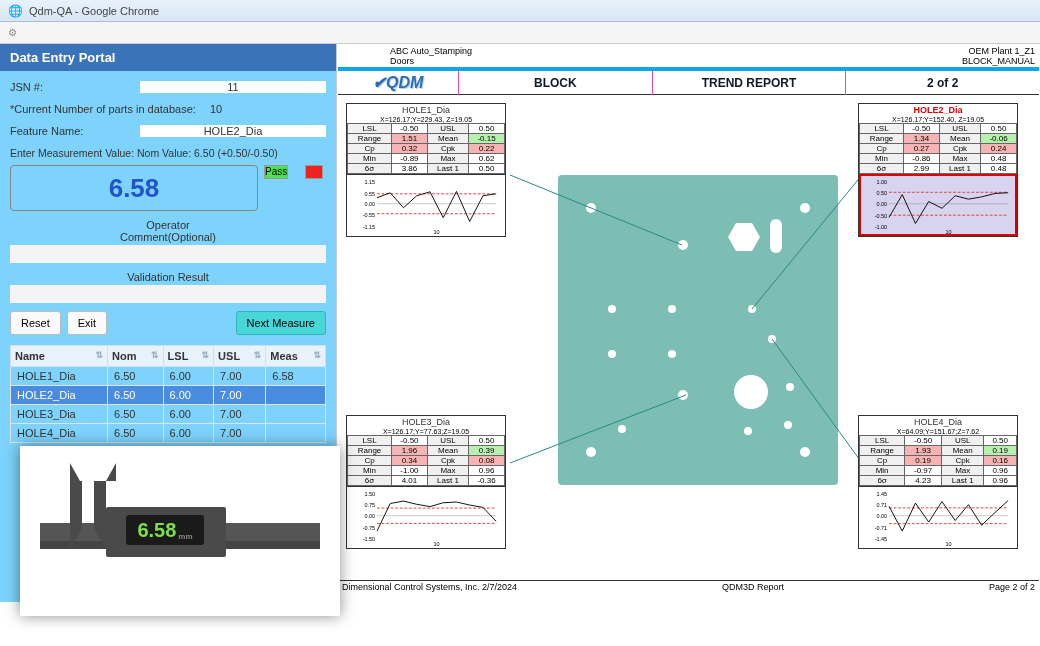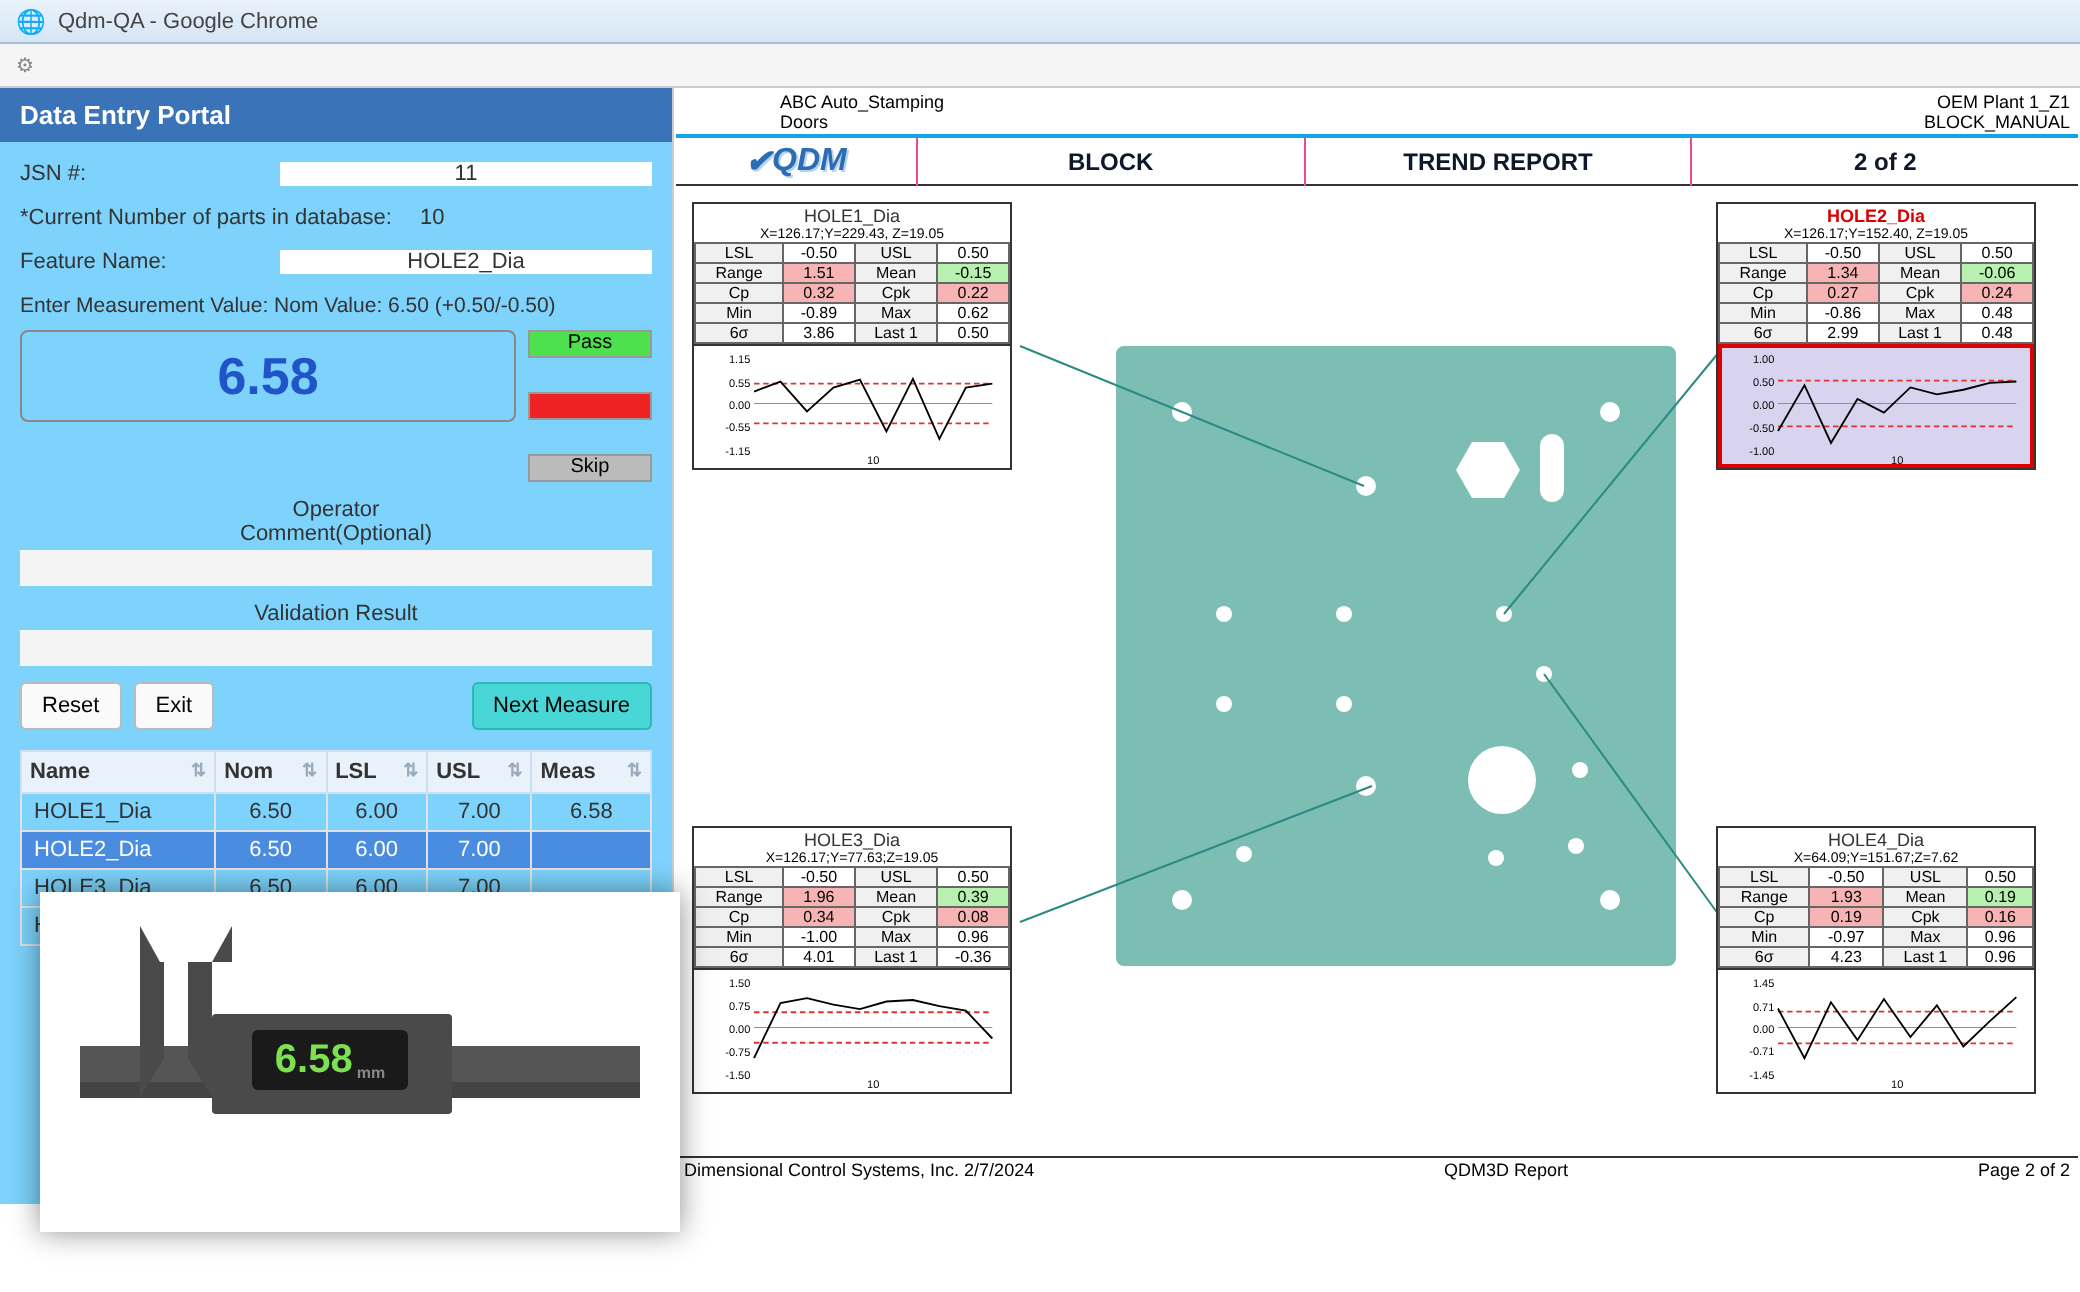--- a/index.html
+++ b/index.html
@@ -16,44 +16,44 @@
   .sidebar { width: 336px; background: #7dd3fc; padding: 0; border-right: 0; }
   .portal-header { background: #3a73b7; color: #fff; padding: 6px 10px; font-weight: bold; font-size: 13px; }
   .form-area { padding: 10px 10px 0 10px; font-size: 11px; color: #333; }
   .form-row { display: flex; align-items: center; margin-bottom: 10px; }
   .form-row label { flex: 0 0 130px; }
   .form-row .val { flex: 1; text-align: center; background: #fff; }
   .hint { font-size: 10.5px; margin: 4px 0 6px 0; }
 
   .measure-row { display: flex; gap: 6px; margin-bottom: 8px; }
   .measure-box { flex: 1; border: 1px solid #888; border-radius: 4px; height: 46px; display: flex; align-items: center; justify-content: center; font-size: 26px; font-weight: bold; color: #2154c9; }
-  .btn-col { width: 62px; display: flex; flex-direction: column; gap: 17px; }
+  .btn-col { width: 62px; display: flex; flex-direction: row; gap: 17px; }
   .btn-col button { border: 1px solid #999; font-size: 10px; height: 14px; line-height: 12px; cursor: pointer; }
   .btn-pass { background: #4fe04f; }
   .btn-fail { background: #e22; color: #e22; }
   .btn-skip { background: #bbb; }
 
   .label-block { font-size: 11px; margin-bottom: 2px; text-align: center; }
   .field-box { background: #f4f4f4; height: 18px; margin-bottom: 8px; }
 
   .action-row { display: flex; gap: 6px; margin: 6px 0 10px 0; }
   .action-row button { border: 1px solid #bbb; background: #fafafa; border-radius: 3px; padding: 5px 10px; font-size: 11px; cursor: pointer; }
   .btn-next { background: #49d6d6 !important; border-color: #2db7b7 !important; margin-left: auto; }
 
   
   table.grid { width: 100%; border-collapse: collapse; font-size: 11px; }
   table.grid th { background: #e9f2fb; border: 1px solid #cfdff0; padding: 4px; text-align: left; }
   table.grid th .sort { float: right; color: #9ab; font-size: 9px; }
-  table.grid td { border: 1px solid #e2e2e2; padding: 3px 6px; text-align: center; }
+  table.grid td { border: 1px solid #e2e2e2; padding: 3px 6px; text-align: left; }
   table.grid td:first-child { text-align: left; }
   tr.selected td { background: #4a8de0; color: #fff; }
 
   
   .report { flex: 1; background: #fff; border-left: 1px solid #ccc; position: relative; padding: 1px; }
-  .report-hdr { display: flex; font-size: 9px; border-bottom: 2px solid #0ea5e9; padding-left: 48px; }
+  .report-hdr { display: flex; font-size: 9px; border-bottom: 4px solid #0ea5e9; padding-left: 48px; }
   .report-hdr .left { flex: 1; padding: 1px 4px; }
   .report-hdr .right { text-align: right; padding: 1px 4px; }
   .report-tabs { display: flex; align-items: center; border-bottom: 1px solid #333; height: 24px; }
   .qdm-logo { width: 120px; display:flex; align-items:center; justify-content:center; font-style: italic; font-weight: bold; color:#2a6db5; font-size:16px; text-shadow: 1px 1px 0 #b9d3ef; }
   .tab { flex: 1; text-align: center; font-size: 12px; font-weight: bold; color: #0f172a; border-left: 1px solid #ec4899; line-height: 24px; }
 
   .report-body { position: relative; height: 498px; }
 
   
   .card { position: absolute; width: 160px; border: 1px solid #333; background: #fff; font-size: 8px; }

